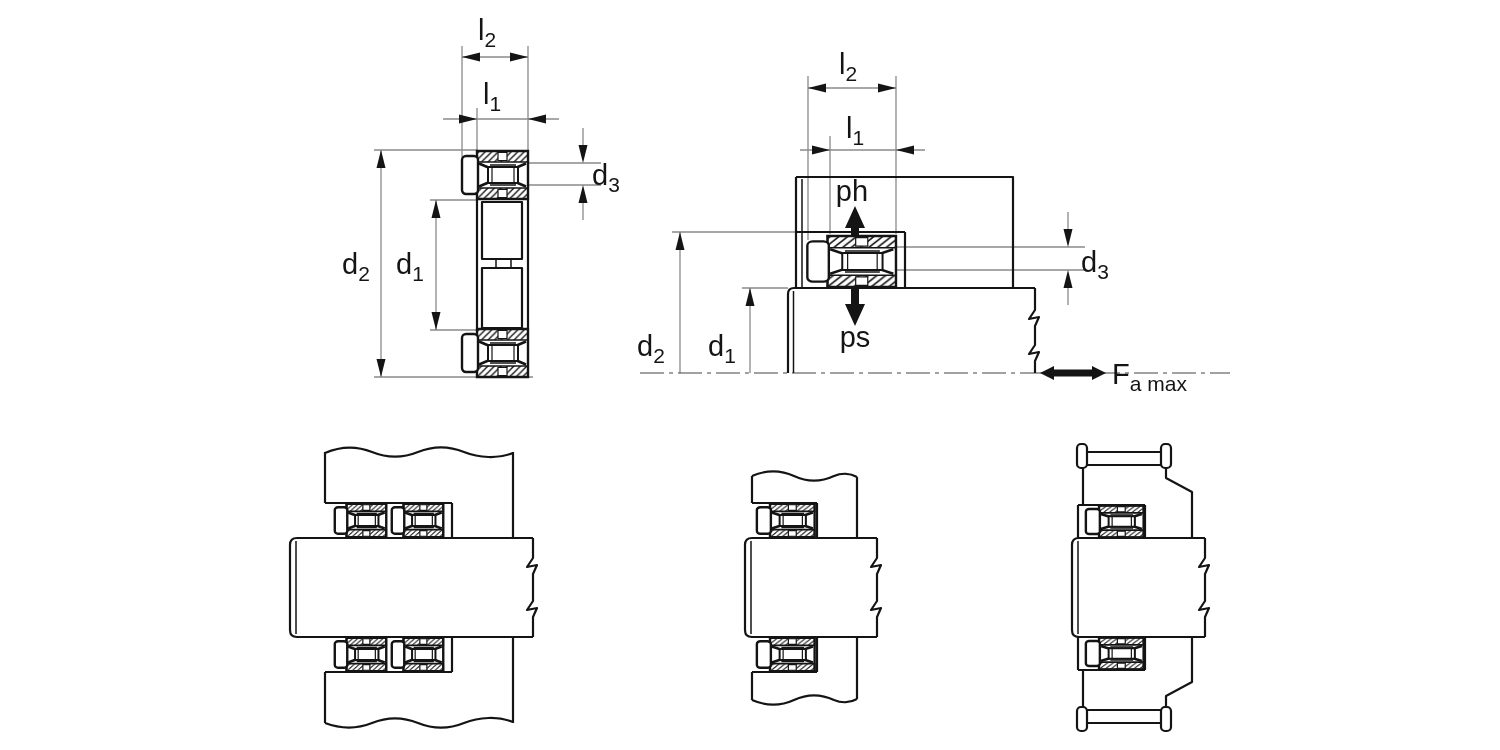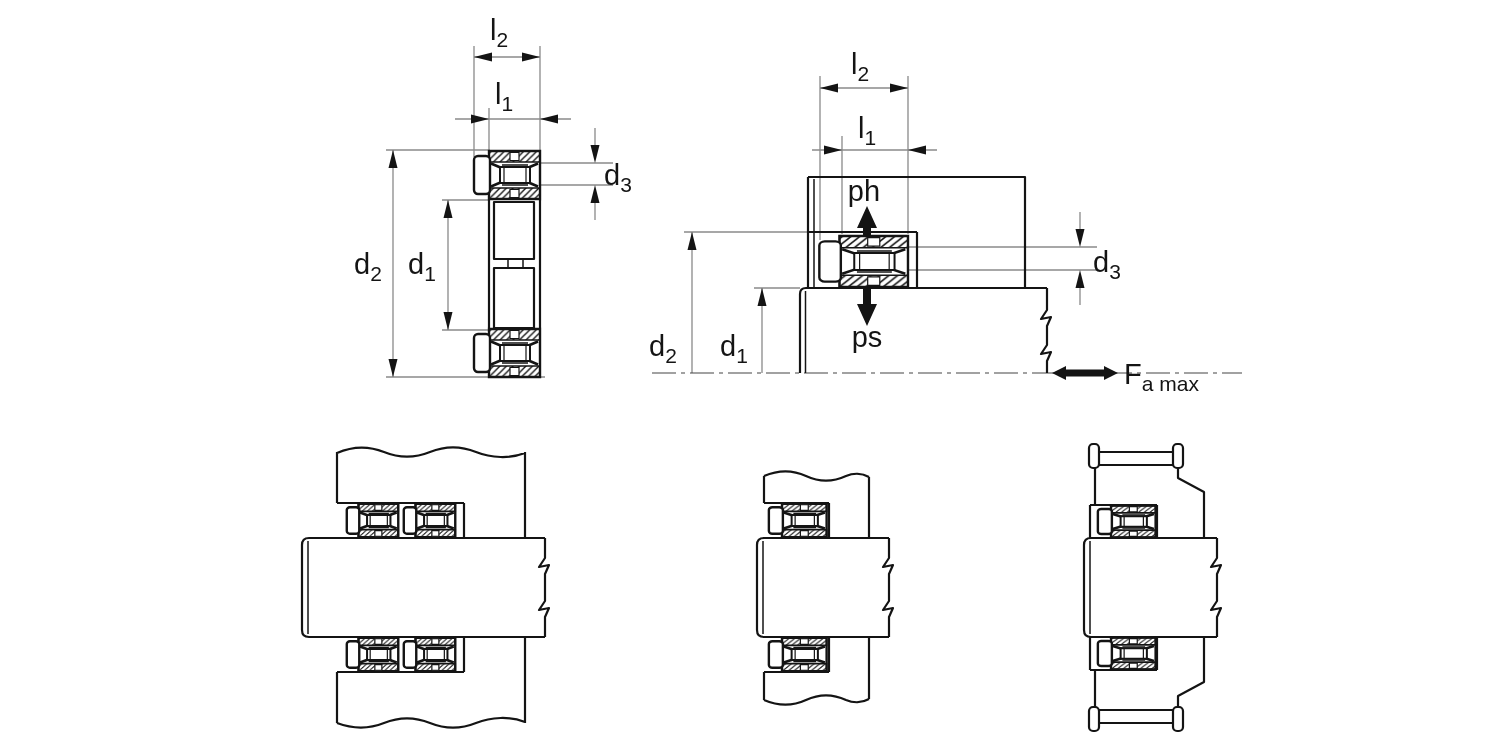--- a/index.html
+++ b/index.html
@@ -1,16 +1,16 @@
 <!DOCTYPE html>
 <html><head>
 <meta charset="utf-8">
 <style>
   html,body{margin:0;padding:0;background:#ffffff;}
-  .stage{width:1192px;height:750px;position:relative;background:#ffffff;padding-left:12px;}
+  .stage{width:1192px;height:750px;position:relative;background:#ffffff;}
   svg{display:block;}
   .ln{stroke:#141414;stroke-width:2.2;fill:none;stroke-linejoin:round;}
   .ln2{stroke:#141414;stroke-width:2.2;fill:#ffffff;stroke-linejoin:round;}
   .ln3{stroke:#141414;stroke-width:1.5;fill:none;}
   .thin{stroke:#8a8a8a;stroke-width:1.3;fill:none;}
   .arr{fill:#141414;stroke:none;}
   .cl{stroke:#444444;stroke-width:1.2;fill:none;stroke-dasharray:24 5 4 5;}
   .lbl{font-family:"Liberation Sans", sans-serif;fill:#141414;}
 </style>
 </head>

